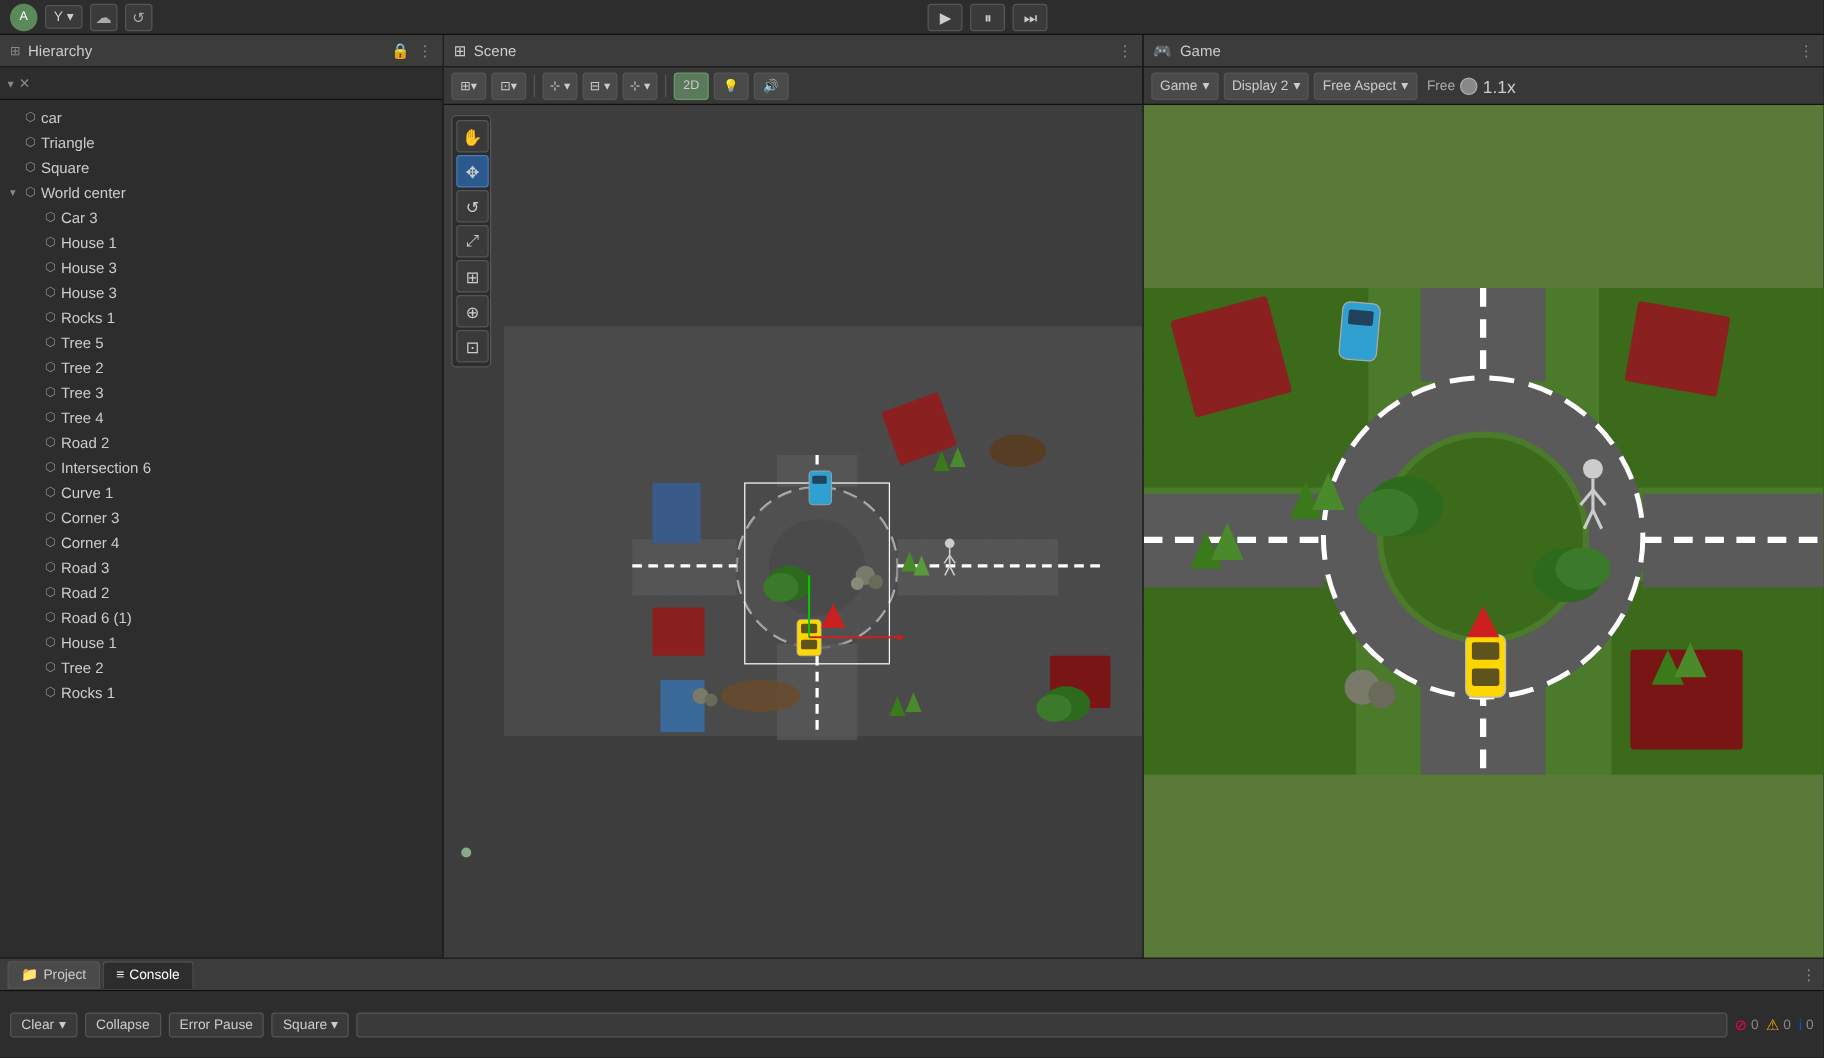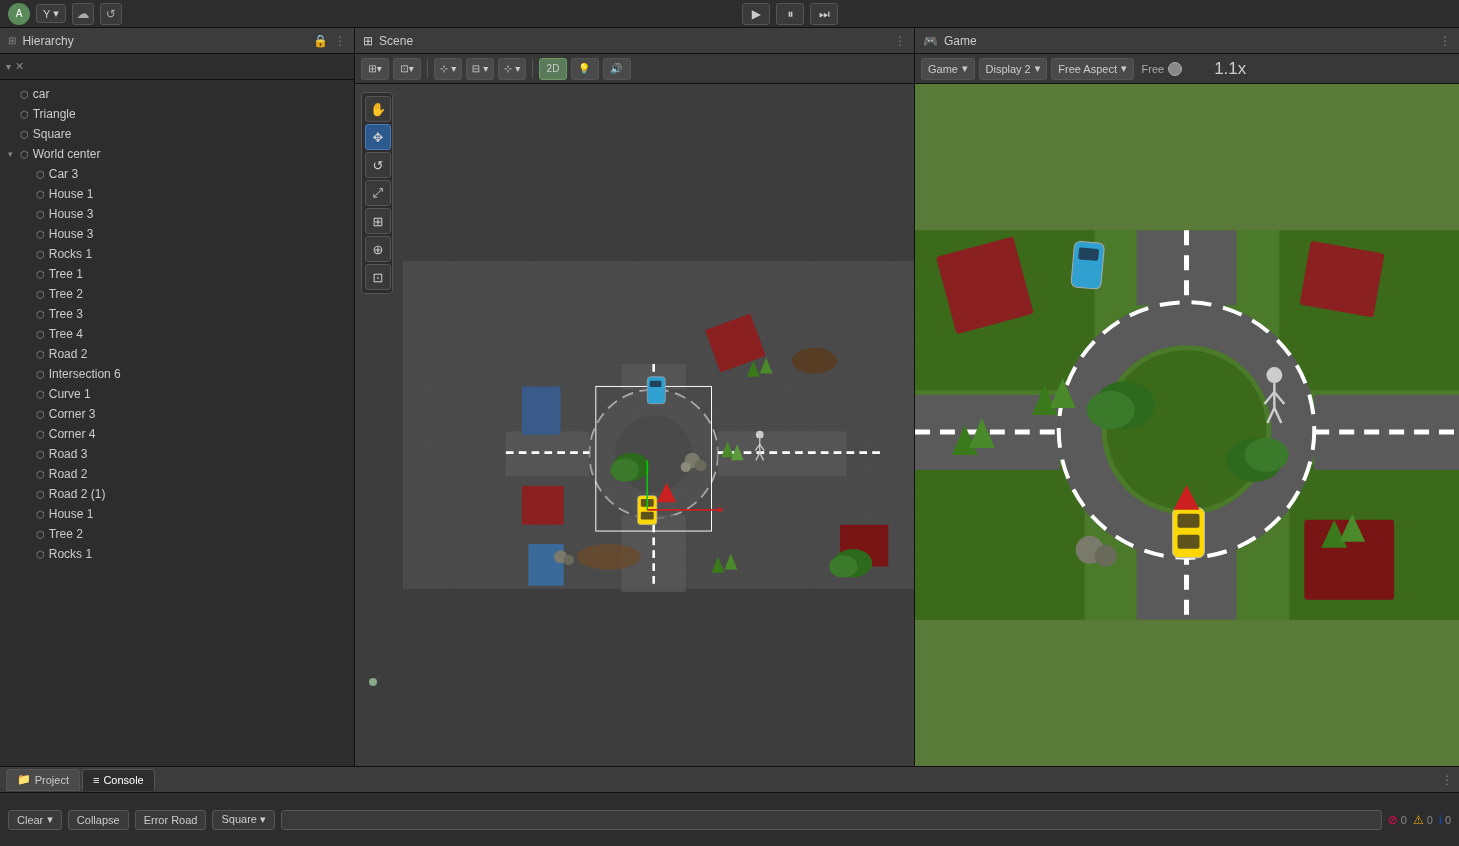--- a/index.html
+++ b/index.html
@@ -365,21 +365,21 @@
           <span>House 3</span>
         </div>
         <div class="h-item" style="padding-left: 24px;">
           <span class="expand-arrow"></span>
           <span class="obj-icon">⬡</span>
           <span>Rocks 1</span>
         </div>
         <div class="h-item" style="padding-left: 24px;">
           <span class="expand-arrow"></span>
           <span class="obj-icon">⬡</span>
-          <span>Tree 1</span>
+          <span>Tree 5</span>
         </div>
         <div class="h-item" style="padding-left: 24px;">
           <span class="expand-arrow"></span>
           <span class="obj-icon">⬡</span>
           <span>Tree 2</span>
         </div>
         <div class="h-item" style="padding-left: 24px;">
           <span class="expand-arrow"></span>
           <span class="obj-icon">⬡</span>
           <span>Tree 3</span>
@@ -420,21 +420,21 @@
           <span>Road 3</span>
         </div>
         <div class="h-item" style="padding-left: 24px;">
           <span class="expand-arrow"></span>
           <span class="obj-icon">⬡</span>
           <span>Road 2</span>
         </div>
         <div class="h-item" style="padding-left: 24px;">
           <span class="expand-arrow"></span>
           <span class="obj-icon">⬡</span>
-          <span>Road 2 (1)</span>
+          <span>Road 6 (1)</span>
         </div>
         <div class="h-item" style="padding-left: 24px;">
           <span class="expand-arrow"></span>
           <span class="obj-icon">⬡</span>
           <span>House 1</span>
         </div>
         <div class="h-item" style="padding-left: 24px;">
           <span class="expand-arrow"></span>
           <span class="obj-icon">⬡</span>
           <span>Tree 2</span>
@@ -593,21 +593,21 @@
         <span>Display 2</span>
         <span>▾</span>
       </div>
       <div class="game-dropdown">
         <span>Free Aspect</span>
         <span>▾</span>
       </div>
       <div style="display:flex;align-items:center;gap:4px;margin-left:4px;">
         <span style="color:#aaa;font-size:11px;">Free</span>
         <div style="width:14px;height:14px;border-radius:50%;background:#888;border:1px solid #aaa;cursor:pointer;"></div>
-        <span style="color:#ccc;font-size:17px;margin-left:28px;">1.1x</span>
+        <span style="color:#ccc;font-size:14px;">1.1x</span>
       </div>
     </div>
     <div class="game-canvas">
 
       <svg class="game-svg" viewBox="0 0 545 390" xmlns="http://www.w3.org/2000/svg">
 
         <rect width="545" height="390" fill="#4a7a2a"></rect>
 
         <rect x="0" y="0" width="180" height="160" fill="#3a6a1a"></rect>
         <rect x="365" y="0" width="180" height="160" fill="#3a6a1a"></rect>
@@ -683,21 +683,21 @@
   </div>
   <div class="bottom-content">
     <div class="console-btn has-arrow">
       <span>Clear</span>
       <span>▾</span>
     </div>
     <div class="console-btn">
       <span>Collapse</span>
     </div>
     <div class="console-btn">
-      <span>Error Road</span>
+      <span>Error Pause</span>
     </div>
     <div class="console-btn has-arrow">
       <span>Square ▾</span>
     </div>
     <input class="console-search" type="text" placeholder="" style="">
     <div class="console-counts">
       <div class="count-badge">
         <span class="count-icon error">⊘</span>
         <span>0</span>
       </div>

